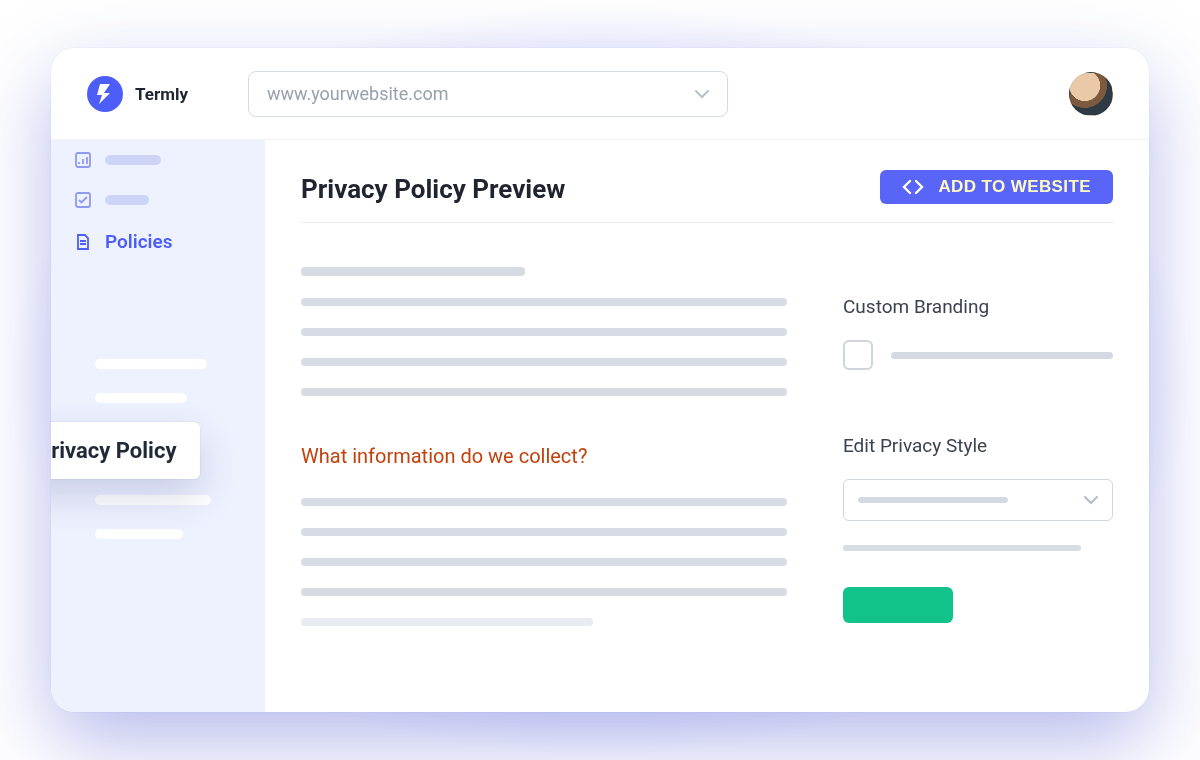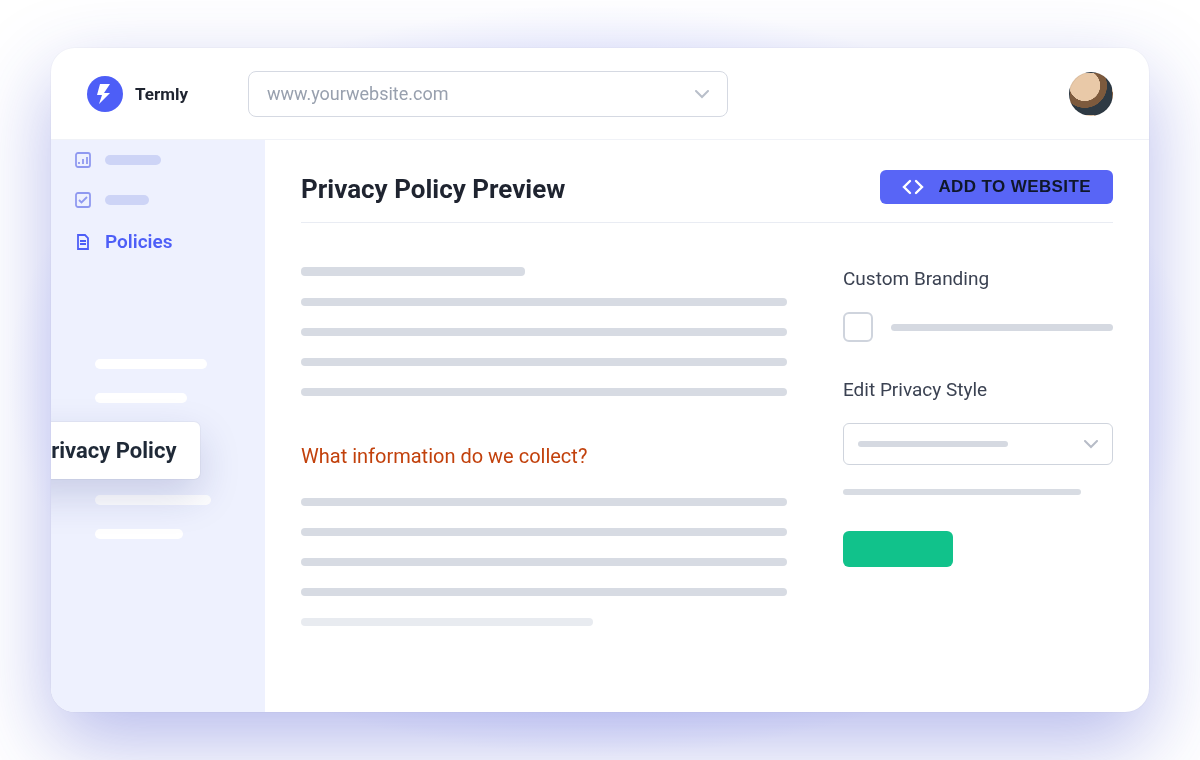--- a/index.html
+++ b/index.html
@@ -93,36 +93,36 @@
       z-index:5;
     }
     .sub-items { margin-top:96px; padding-left:44px; display:flex; flex-direction:column; gap:24px; }
     .sub-items .ph { height:10px; border-radius:5px; background:#fff; }
     
     .main { flex:1; padding: 30px 36px 24px 36px; display:flex; flex-direction:column; min-width:0; }
     .title-row { display:flex; align-items:flex-end; justify-content:space-between; }
     .page-title { font-size:26px; font-weight:700; color:#1f2430; }
     .add-btn {
       display:flex; align-items:center; gap:14px;
-      background:#5865f6; color:#0f172a;
+      background:#5865f6; color:#fef9c3;
       border:none; border-radius:6px;
       padding: 7px 22px;
       font-size:17px; font-weight:700; letter-spacing:0.4px;
       cursor:pointer;
     }
     .add-btn .code-icon { display:flex; gap:2px; }
     .hr { height:1px; background:#e9ecf3; margin-top:18px; }
     .content-row { display:flex; gap:56px; margin-top:44px; min-height:0; flex:1; }
     .preview-col { flex: 1 1 0; min-width:0; display:flex; flex-direction:column; gap:30px; }
     .ph-line { height:8px; border-radius:4px; background:#d7dbe3; }
     .ph-block { display:flex; flex-direction:column; gap:22px; }
     .preview-subhead { font-size:20px; color:#c2410c; margin-top:18px; }
     .fade-bottom .ph-line:last-child { background:#e8ebf0; }
     .right-col { width:270px; display:flex; flex-direction:column; gap:14px; }
-    .right-head { font-size:19px; color:#3b4252; margin-bottom:8px; }
+    .right-head { font-size:19px; color:#3b4252; margin-bottom:8px;margin-top:28px; }
     .brand-row { display:flex; align-items:center; gap:18px; margin-bottom:22px;}
     .checkbox {
       width:30px; height:30px; border:2.5px solid #cfd4dd; border-radius:6px; cursor:pointer; background:#fff;
     }
     .brand-row .ph-line { flex:1; height:7px; background:#d5d9e1; }
     .select-box {
       width:100%; height:42px; border:1.5px solid #cfd4dd; border-radius:6px;
       display:flex; align-items:center; justify-content:space-between;
       padding:0 14px; cursor:pointer;
     }

